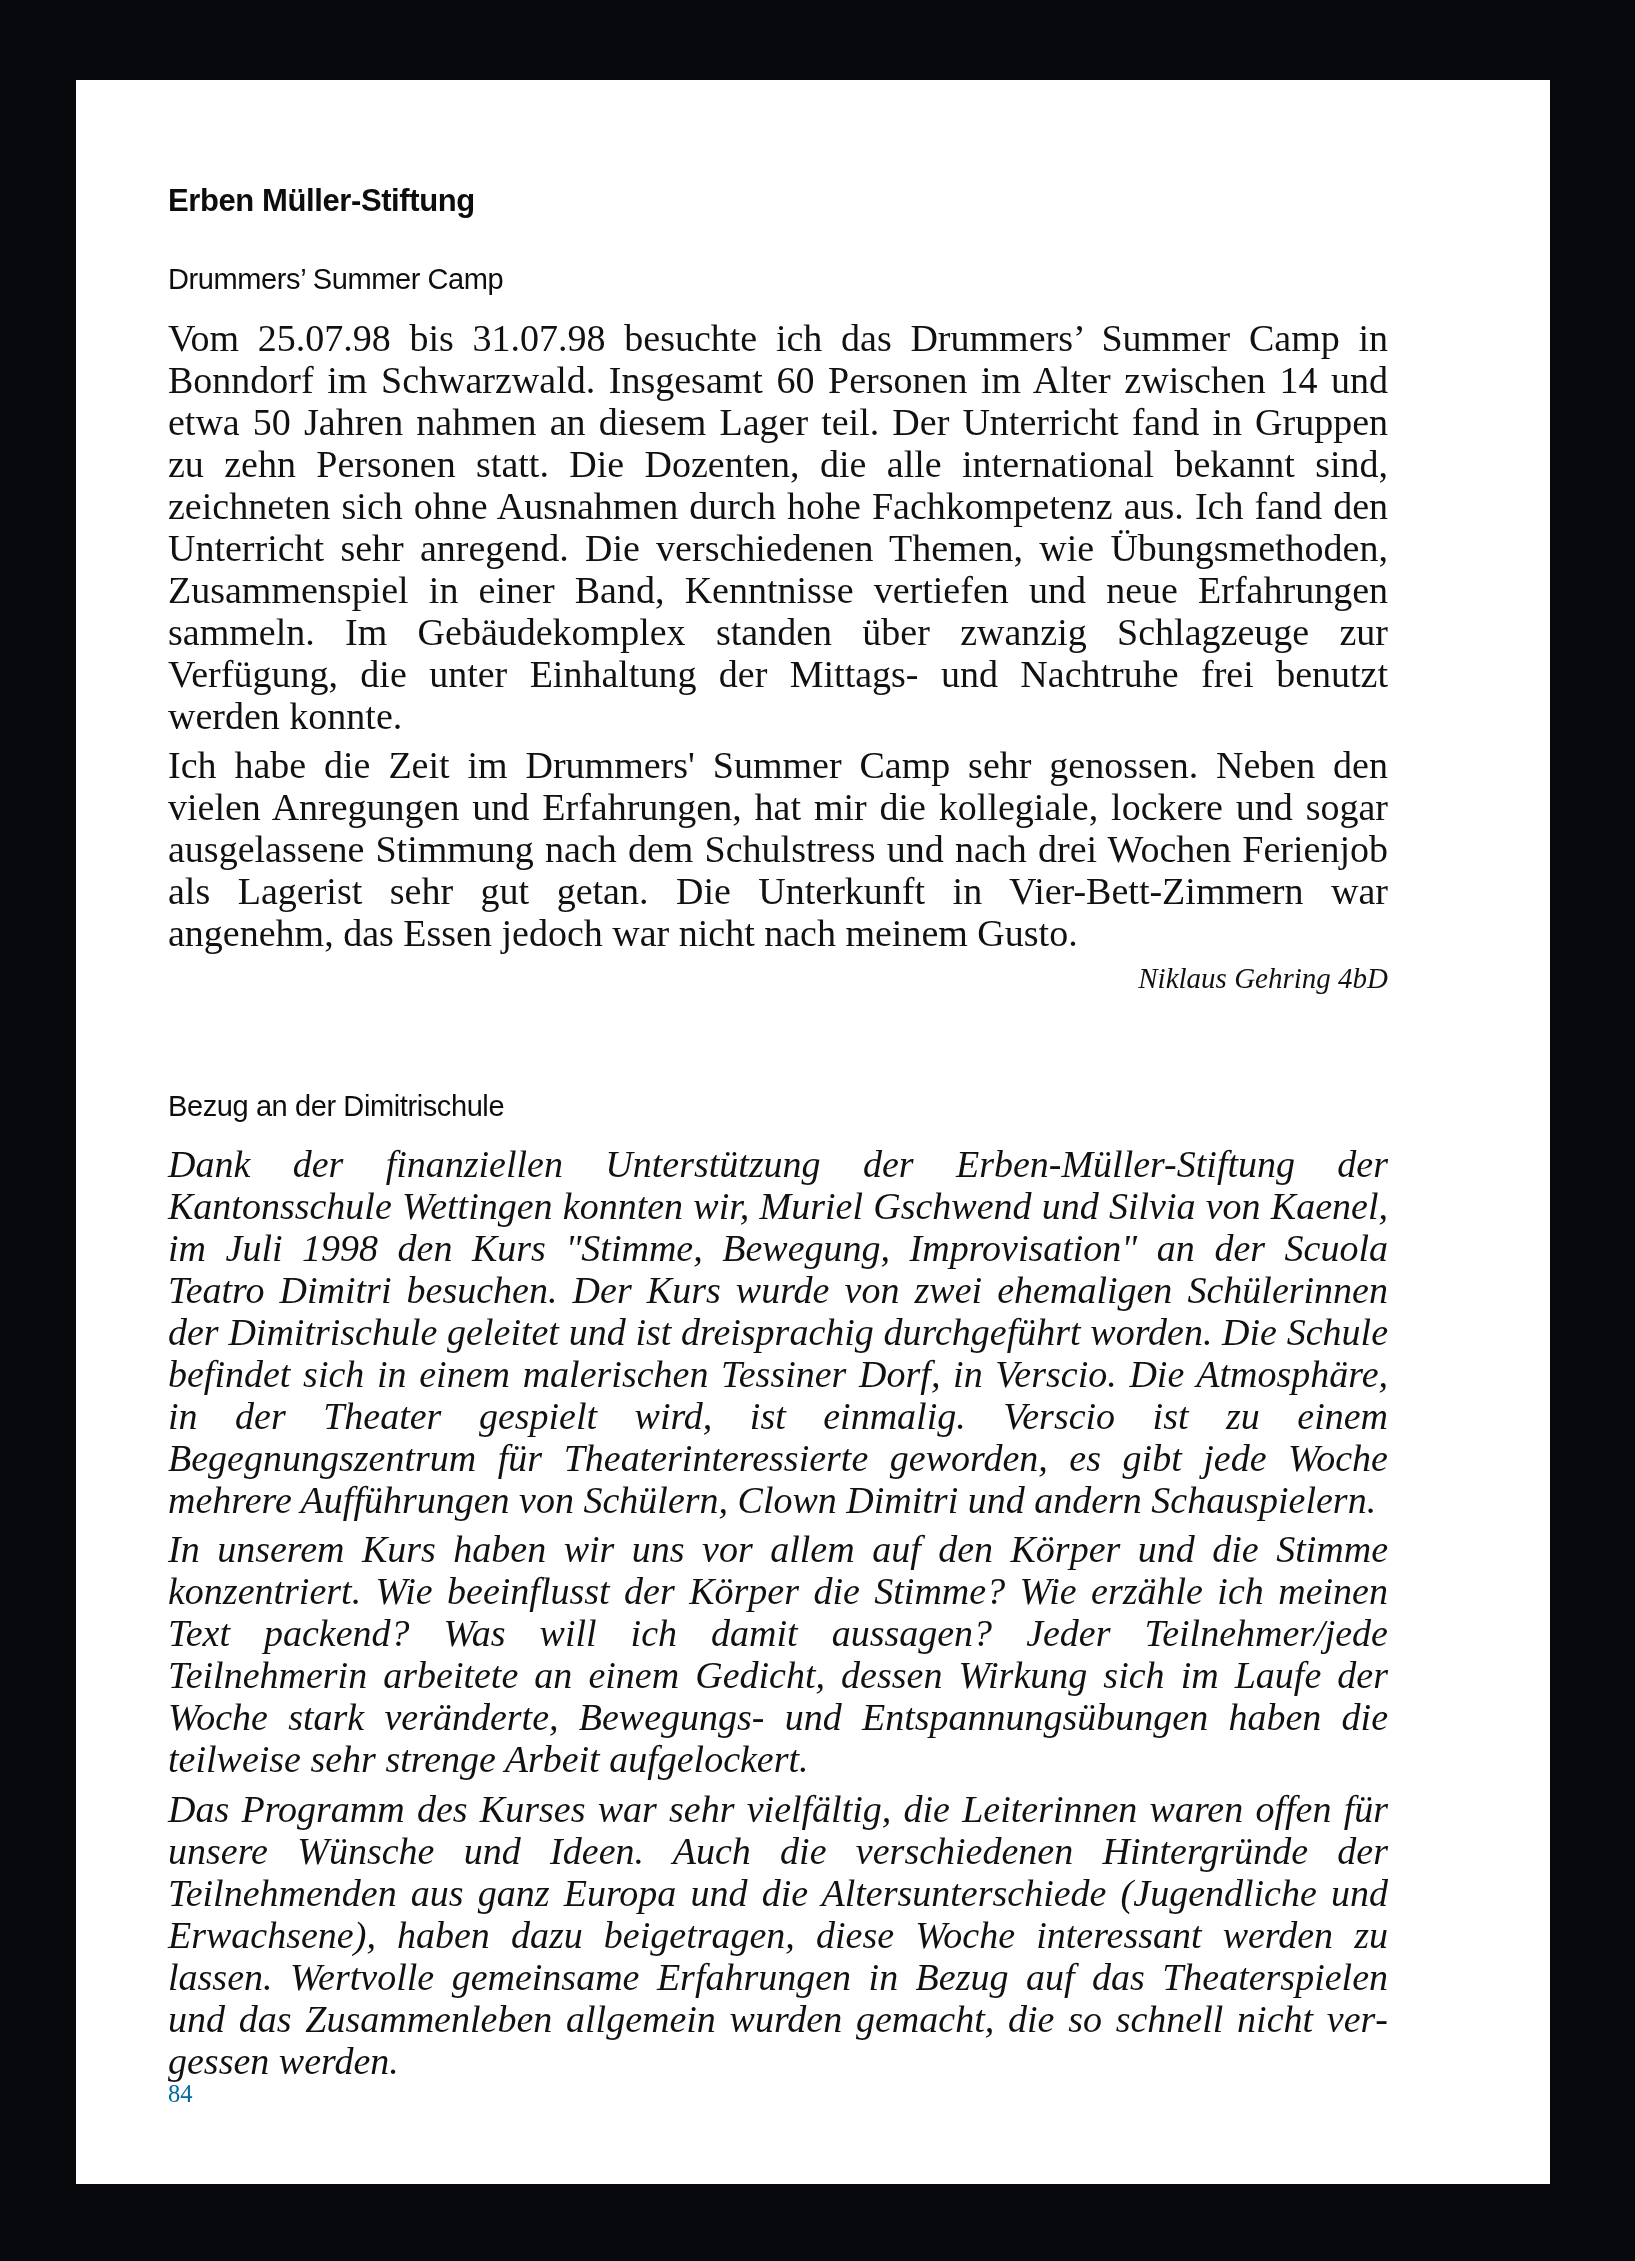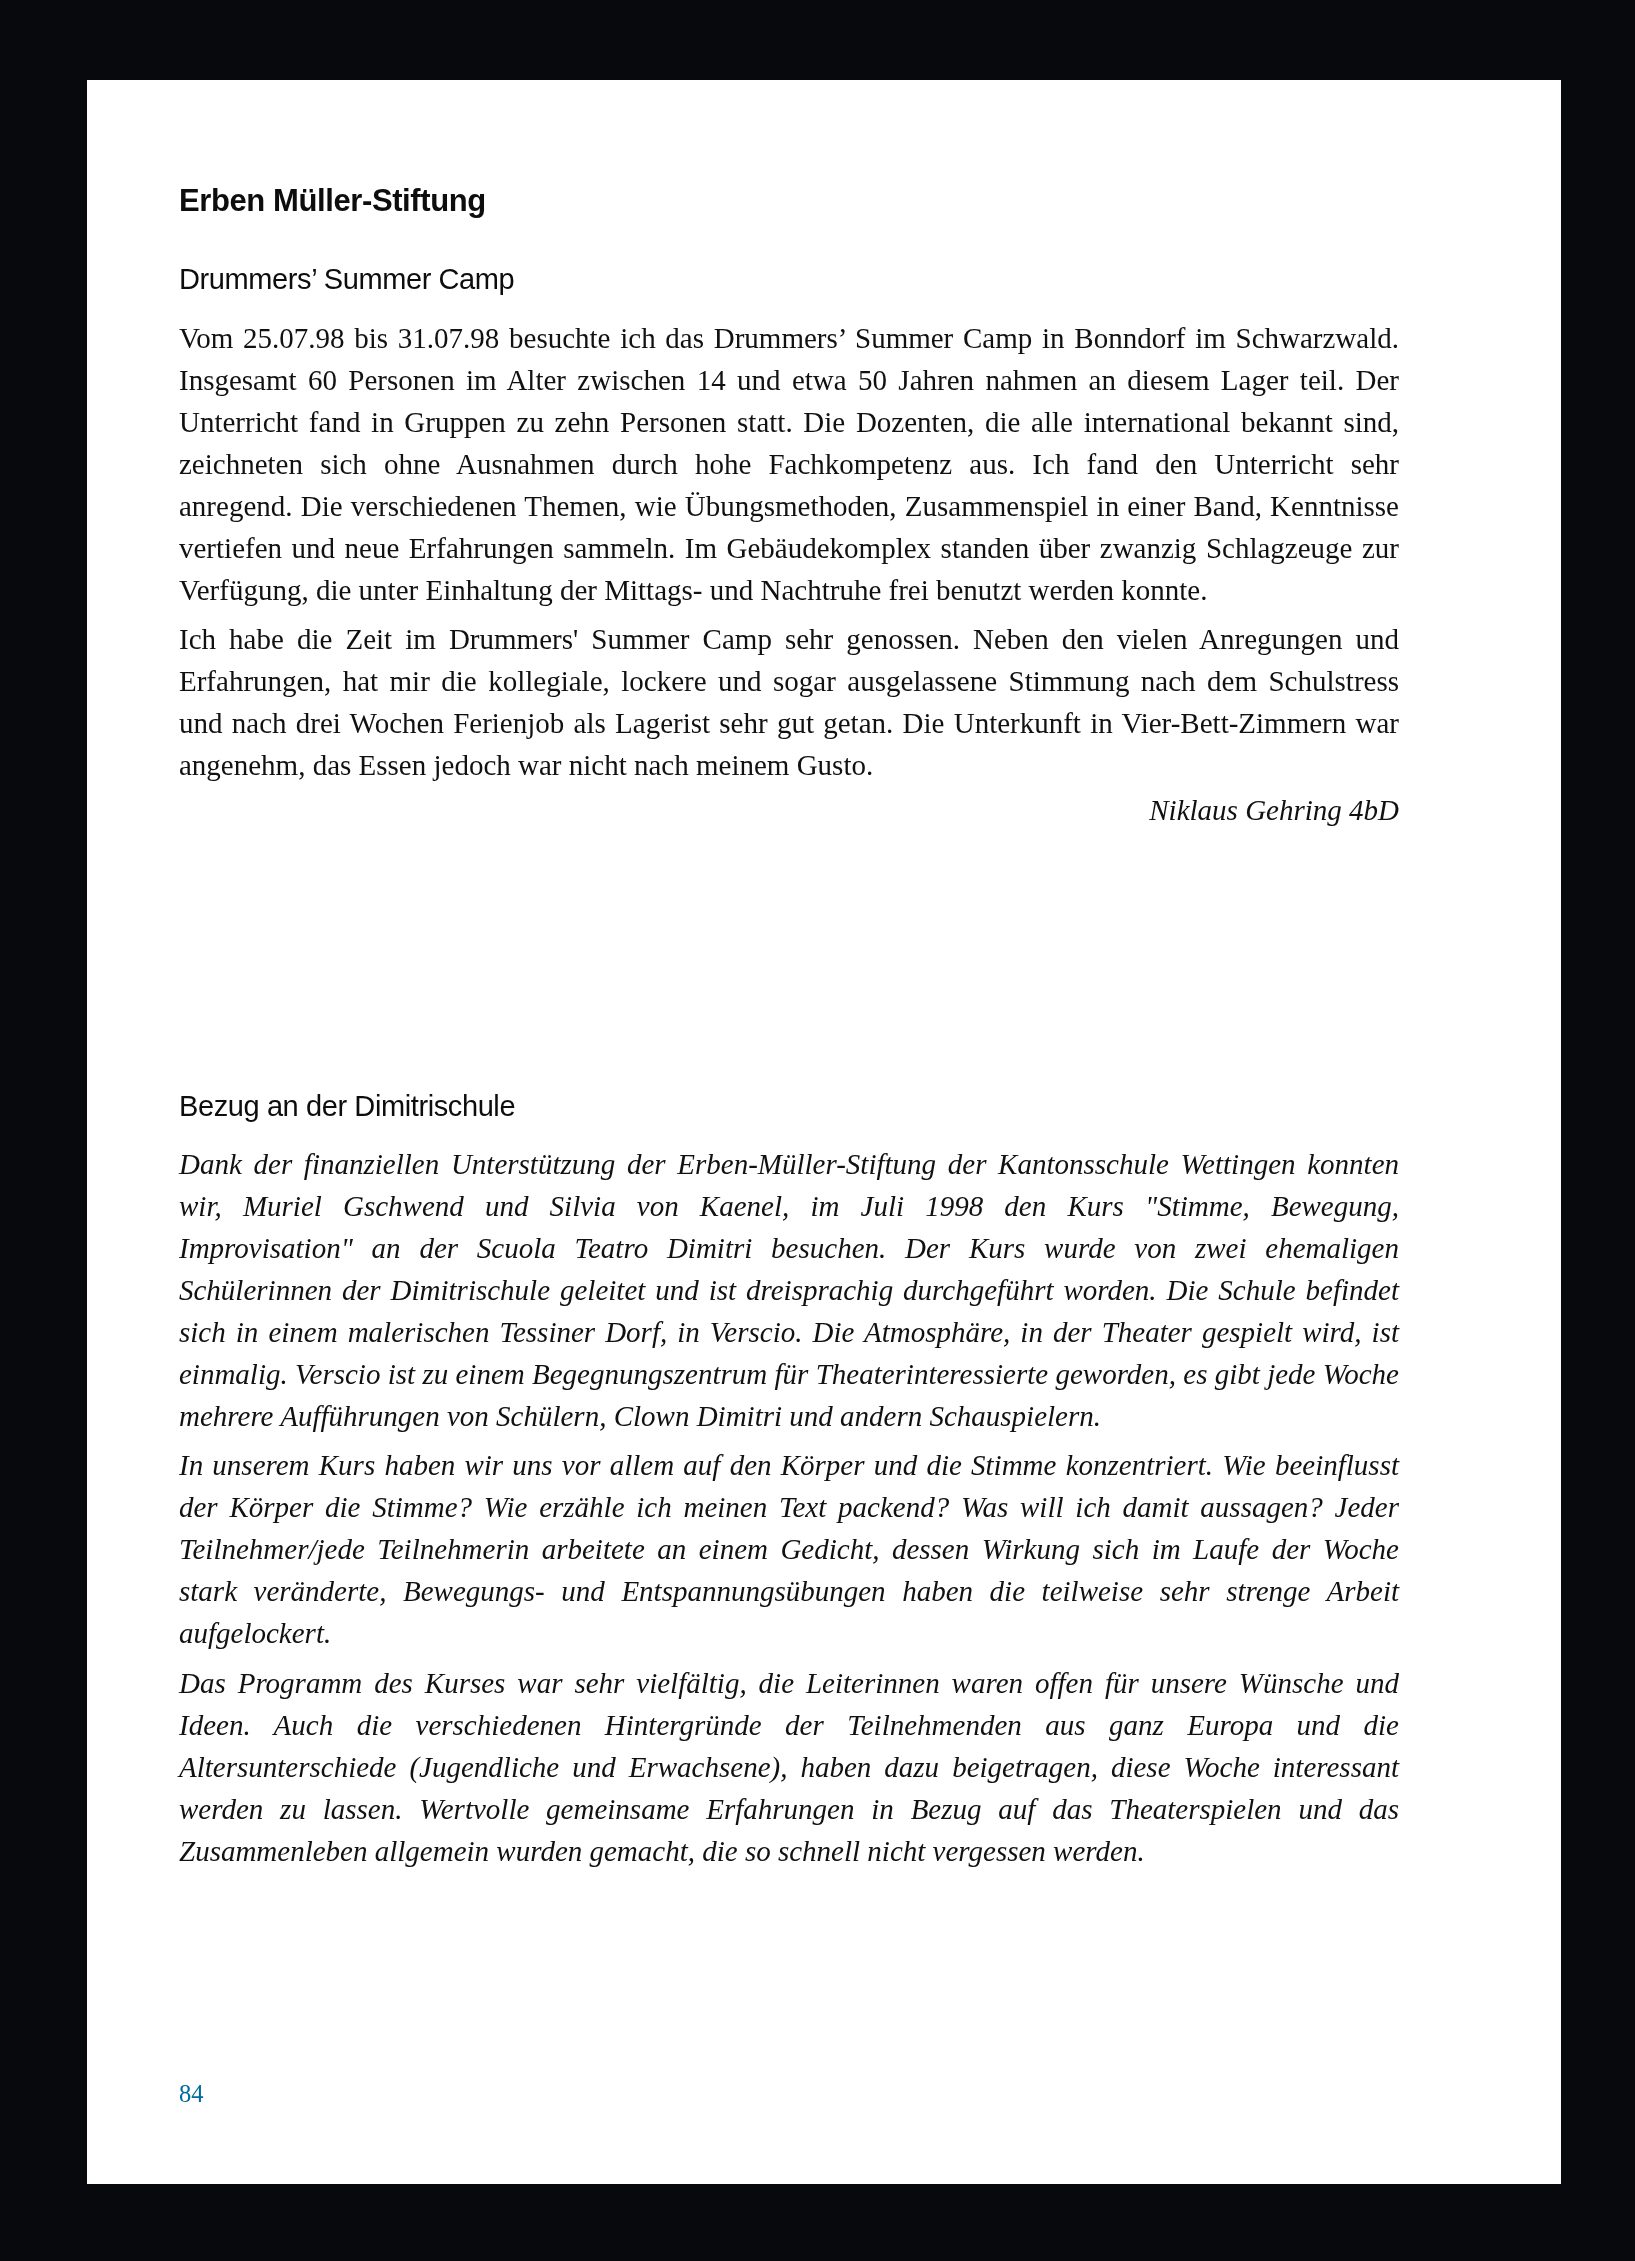--- a/index.html
+++ b/index.html
@@ -4,21 +4,21 @@
 <style>
   html, body { margin: 0; padding: 0; }
   body {
     width: 1635px; height: 2261px;
     background: #07090d;
     position: relative;
     overflow: hidden;
   }
   .page {
     position: absolute;
-    left: 87px; top: 80px;
+    left: 76px; top: 80px;
     width: 1474px; height: 2104px;
     background: #ffffff;
   }
   .content {
     position: absolute;
     left: 92px; top: 0;
     width: 1220px;
   }
   .h1 {
     position: absolute; left: 0; top: 103px;
@@ -32,21 +32,21 @@
     font-weight: normal; font-size: 29px;
     letter-spacing: -0.4px;
     color: #0d0d0d; margin: 0; white-space: nowrap;
     position: absolute; left: 0;
   }
   .section {
     position: absolute; left: 0; width: 1220px;
   }
   .para {
     font-family: "Liberation Serif", serif;
-    font-size: 29px;
+    font-size: 38px;
     line-height: 42px;
     color: #111111;
     text-align: justify;
     margin: 0 0 7.4px 0;
     hyphens: manual;
   }
   .sig {
     font-family: "Liberation Serif", serif;
     font-style: italic;
     font-size: 29px;

